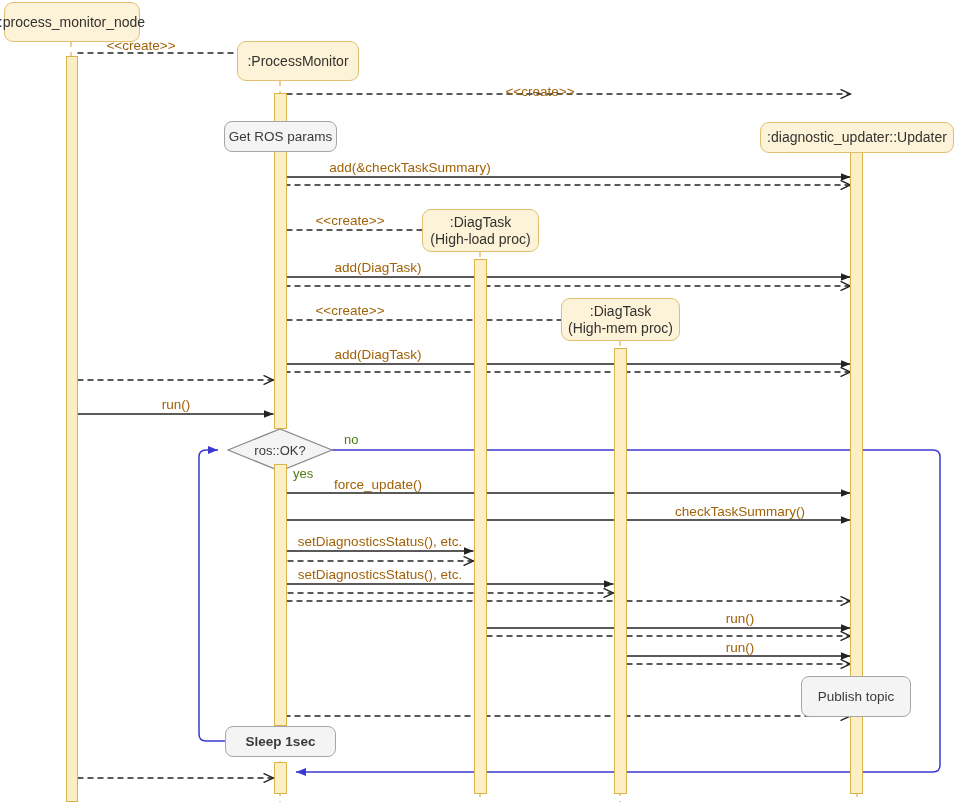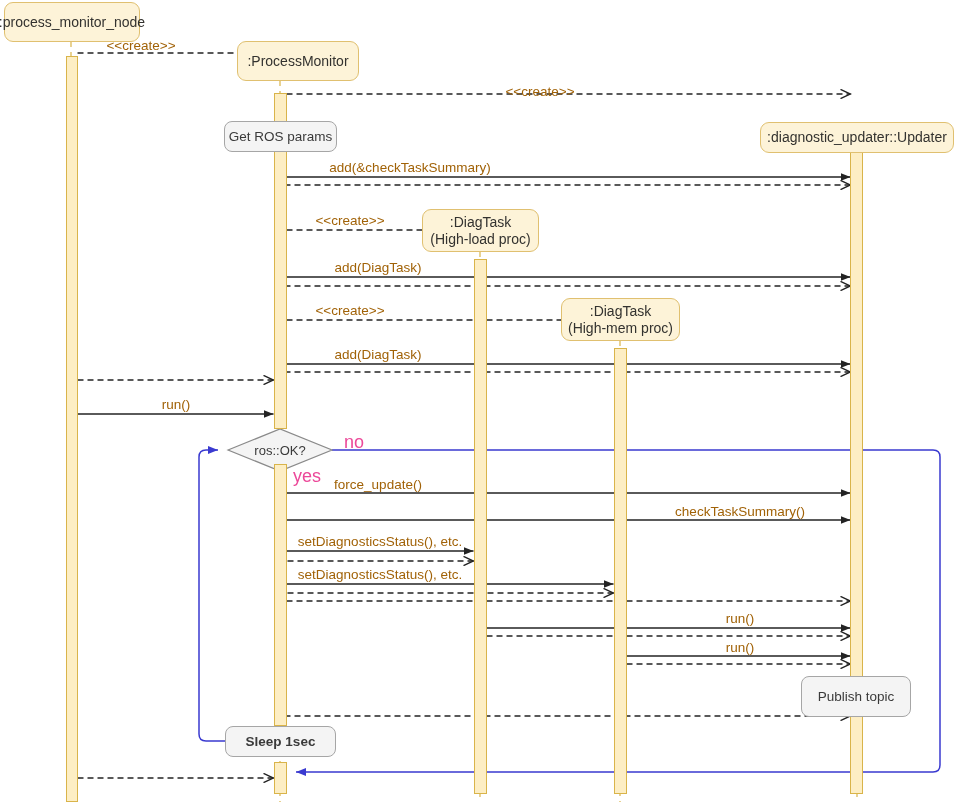--- a/index.html
+++ b/index.html
@@ -59,22 +59,22 @@
   .msg-label {
     position: absolute;
     font-size: 13.5px;
     color: #a16207;
     white-space: pre;
     transform: translateX(-50%);
     text-align: center;
   }
   .guard-label {
     position: absolute;
-    font-size: 18px;
-    color: #ec4899;
+    font-size: 13px;
+    color: #4d7c0f;
     white-space: pre;
   }
   .decision-label {
     position: absolute;
     font-size: 13px;
     color: #3a3a3a;
     white-space: pre;
     transform: translate(-50%, -50%);
   }
   .activation {

